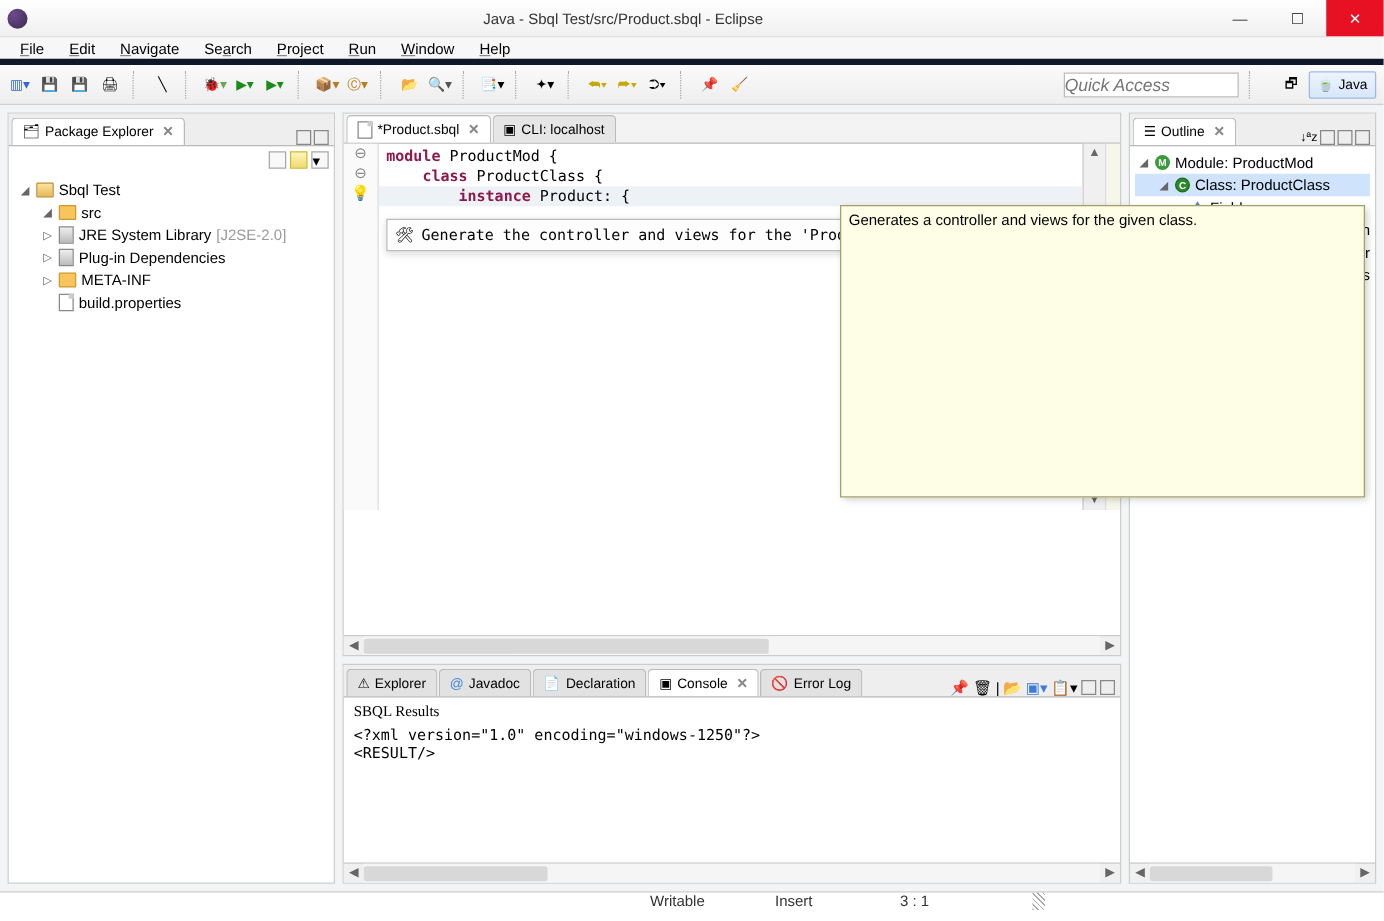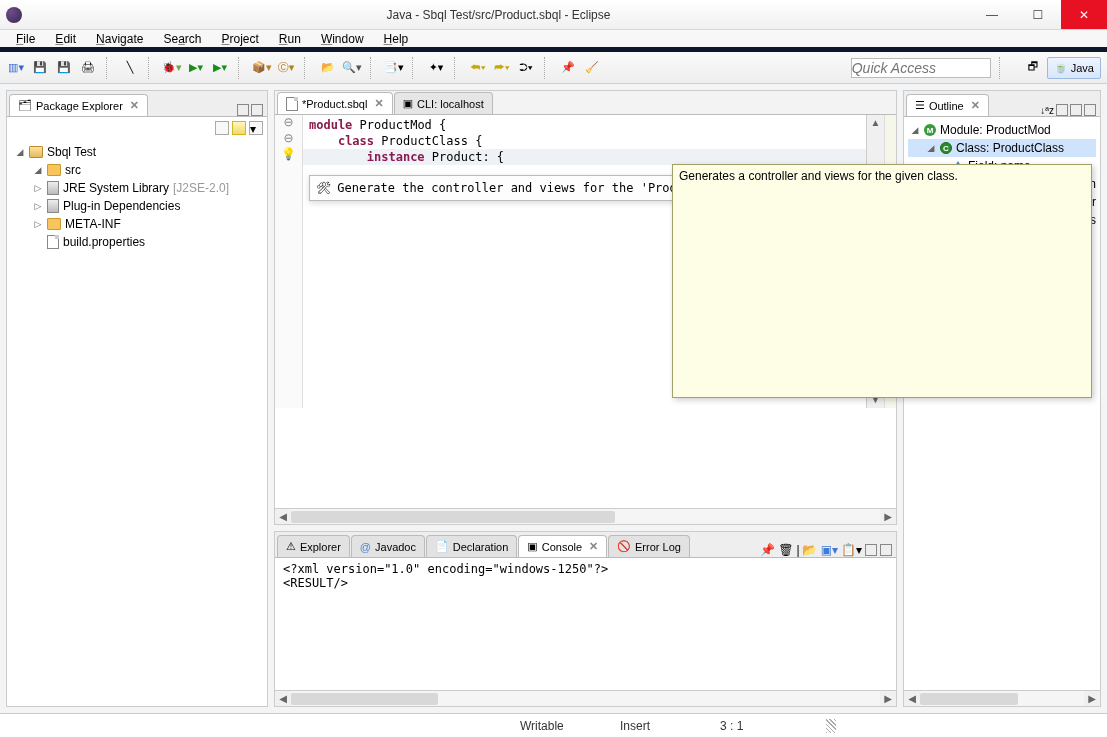--- a/index.html
+++ b/index.html
@@ -89,21 +89,21 @@
 .outlinebody .treeitem { height: 18px; }
 .circle { width: 12px; height:12px; border-radius: 50%; display:inline-flex; align-items:center; justify-content:center; color:#fff; font-size:8px; font-weight:bold; }
 .circle.m { background: #3b9a3b; }
 .circle.c { background: #2a8a2a; border: 1px solid #1d6b1d;}
 .tri { width: 0; height:0; border-left:6px solid transparent; border-right:6px solid transparent; border-bottom:10px solid #4a88d8; }
 
 
 .bigtooltip { position: absolute; left: 672px; top: 164px; width: 420px; height: 234px; background: #fefee7; border: 1px solid #a0a068; padding: 4px 6px; font-size: 12px; box-shadow: 2px 2px 6px rgba(0,0,0,0.2); z-index: 100; }
 
 
-.statusbar { height: 24px; display: flex; align-items: center; padding: 0 6px; gap: 30px; border-top: 1px solid #ccc; font-size: 12px; color: #333; }
+.statusbar { height: 24px; display: flex; padding: 0 6px; gap: 30px; border-top: 1px solid #ccc; font-size: 12px; color: #333; }
 .statusbar .cell { min-width: 70px; padding-left: 24px;}
 .statusbar .grip { margin-left: 30px; width: 10px; height: 14px; background: repeating-linear-gradient(45deg,#aaa,#aaa 1px,transparent 1px,transparent 3px); }
 
 
 .ic-new{color:#3367d6;} .ic-save{color:#7b5c2f;} .ic-bug{color:#6aa84f;} .ic-run{color:#1a8c1a;}
 .ic-pkg{color:#b87d1f;} .ic-ext{color:#b87d1f;} .ic-search{color:#555;} .ic-redo{color:#c5a90a;}
 </style>
 </head>
 <body>
 
@@ -310,20 +310,21 @@
           <span>🗑</span>
           <span>|</span>
           <span>📂</span>
           <span style="color:#3d7ad9">▣▾</span>
           <span>📋▾</span>
           <div class="sq"></div>
           <div class="sq"></div>
         </div>
       </div>
       <div class="panelbody console">
+        <div class="heading">SBQL Results</div>
         <div>&lt;?xml version="1.0" encoding="windows-1250"?&gt;</div>
         <div>&lt;RESULT/&gt;</div>
       </div>
       <div class="editorhscroll">
         <div class="btn">◀</div>
           <div class="track">
             <div class="thumb" style="width:25%"></div>
           </div>
           <div class="btn">▶</div>
       </div>

